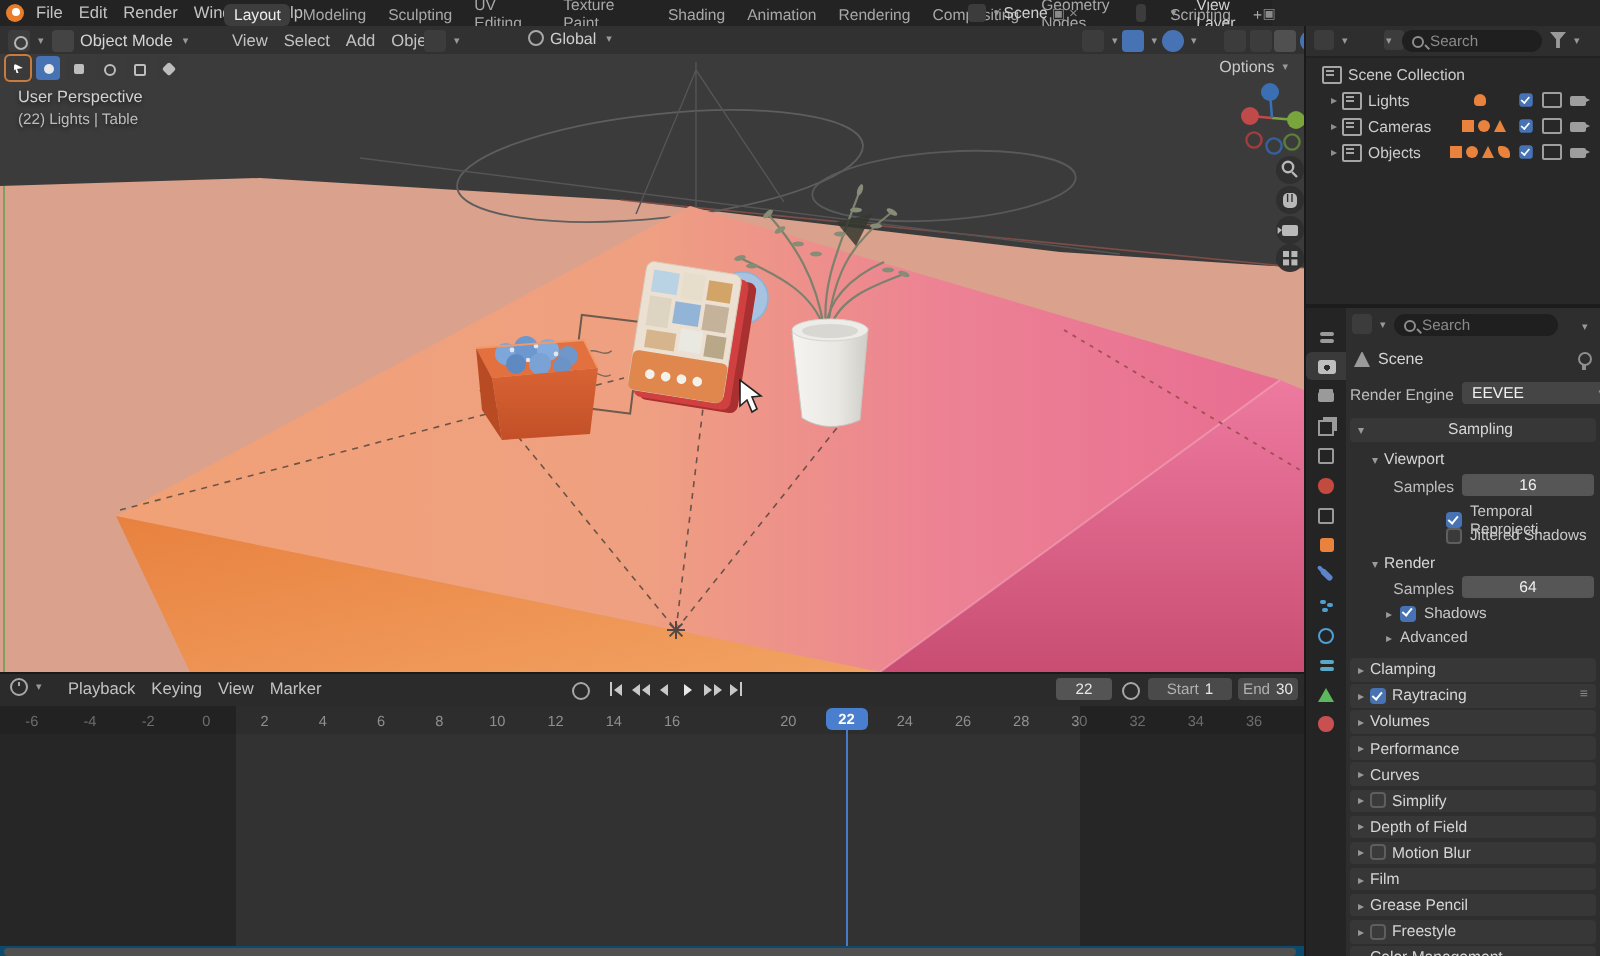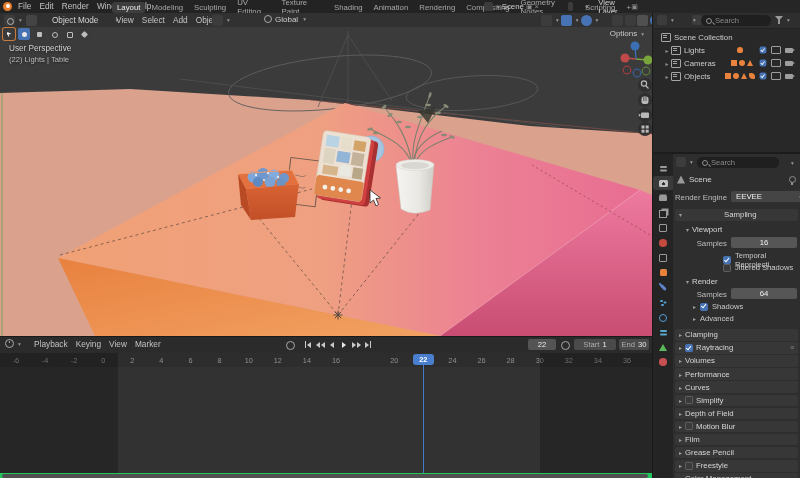--- a/index.html
+++ b/index.html
@@ -45,21 +45,21 @@
   .tg-cam{width:8px;height:5px;background:#9e9e9e;border-radius:1px;display:inline-block;position:relative;}
   .tg-cam::after{content:"";position:absolute;right:-2px;top:1px;border-top:1.5px solid transparent;border-bottom:1.5px solid transparent;border-left:2.5px solid #9e9e9e;}
   
   .secbar{position:absolute;left:22px;right:3px;height:11.5px;background:#373737;border-radius:2px;display:flex;align-items:center;gap:3px;padding:0 4px;color:#d6d6d6;font-size:7.8px;}
   .arrow{color:#9a9a9a;font-size:6px;}
   .flabel{position:absolute;font-size:7.8px;color:#bdbdbd;text-align:right;}
   .fval{position:absolute;background:#565656;border-radius:2px;font-size:7.8px;color:#f0f0f0;height:11px;display:flex;align-items:center;justify-content:center;}
   .subhdr{position:absolute;display:flex;align-items:center;gap:3px;font-size:7.8px;color:#d6d6d6;}
   .cbrow{position:absolute;display:flex;align-items:center;gap:4px;font-size:7.6px;color:#c9c9c9;}
   
-  #timeline{position:absolute;left:0;top:336px;width:652px;height:142px;background:#22c55e;border-top:1px solid #1a1a1a;padding-left:33px;}
+  #timeline{position:absolute;left:0;top:336px;width:652px;height:142px;background:#0c4a6e;border-top:1px solid #1a1a1a;padding-left:33px;}
   #tl-header{position:absolute;left:0;top:0;width:652px;height:16px;background:#2b2b2b;border-bottom:1px solid #222;}
   #ruler{position:absolute;left:0;top:16px;width:652px;height:14px;background:#2d2d2d;border-bottom:1px solid #242424;}
   .tick{position:absolute;top:3px;width:20px;text-align:center;font-size:7.3px;color:#8f8f8f;}
   #tracks{position:absolute;left:0;top:30px;width:652px;height:106px;background:#323232;}
   .dim{position:absolute;top:16px;height:120px;background:rgba(0,0,0,0.24);}
   .tfield{position:absolute;background:#4a4a4a;border-radius:2px;height:11px;display:flex;align-items:center;justify-content:center;font-size:7.6px;color:#e8e8e8;gap:3px;}
   .tfield .lab{color:#b0b0b0;}
   .pb{width:12px;height:11px;display:flex;align-items:center;justify-content:center;gap:1px;}
   .tri-l{width:0;height:0;border-top:3.2px solid transparent;border-bottom:3.2px solid transparent;border-right:4.5px solid #c9c9c9;}
   .tri-r{width:0;height:0;border-top:3.2px solid transparent;border-bottom:3.2px solid transparent;border-left:4.5px solid #c9c9c9;}
@@ -119,21 +119,21 @@
     </div>
   </div>
 
   <div id="vp-header">
     <div class="abs flex" style="left:4px;top:1.5px;gap:2px;">
       <span class="hicon">
           <span class="dotg"></span>
         </span>
         <span class="caret">▾</span>
     </div>
-    <div class="abs flex" style="left:26px;top:1.5px;gap:15px;">
+    <div class="abs flex" style="left:26px;top:1.5px;gap:3px;">
       <span class="hicon" style="background:#444;"></span>
       <span style="font-size:8.2px;color:#d5d5d5;">Object Mode</span>
       <span class="caret">▾</span>
     </div>
     <div class="abs flex" id="vp-menus" style="left:112px;top:0;height:14px;">
         <span class="menu">View</span>
         <span class="menu">Select</span>
         <span class="menu">Add</span>
         <span class="menu">Object</span>
       </div>

